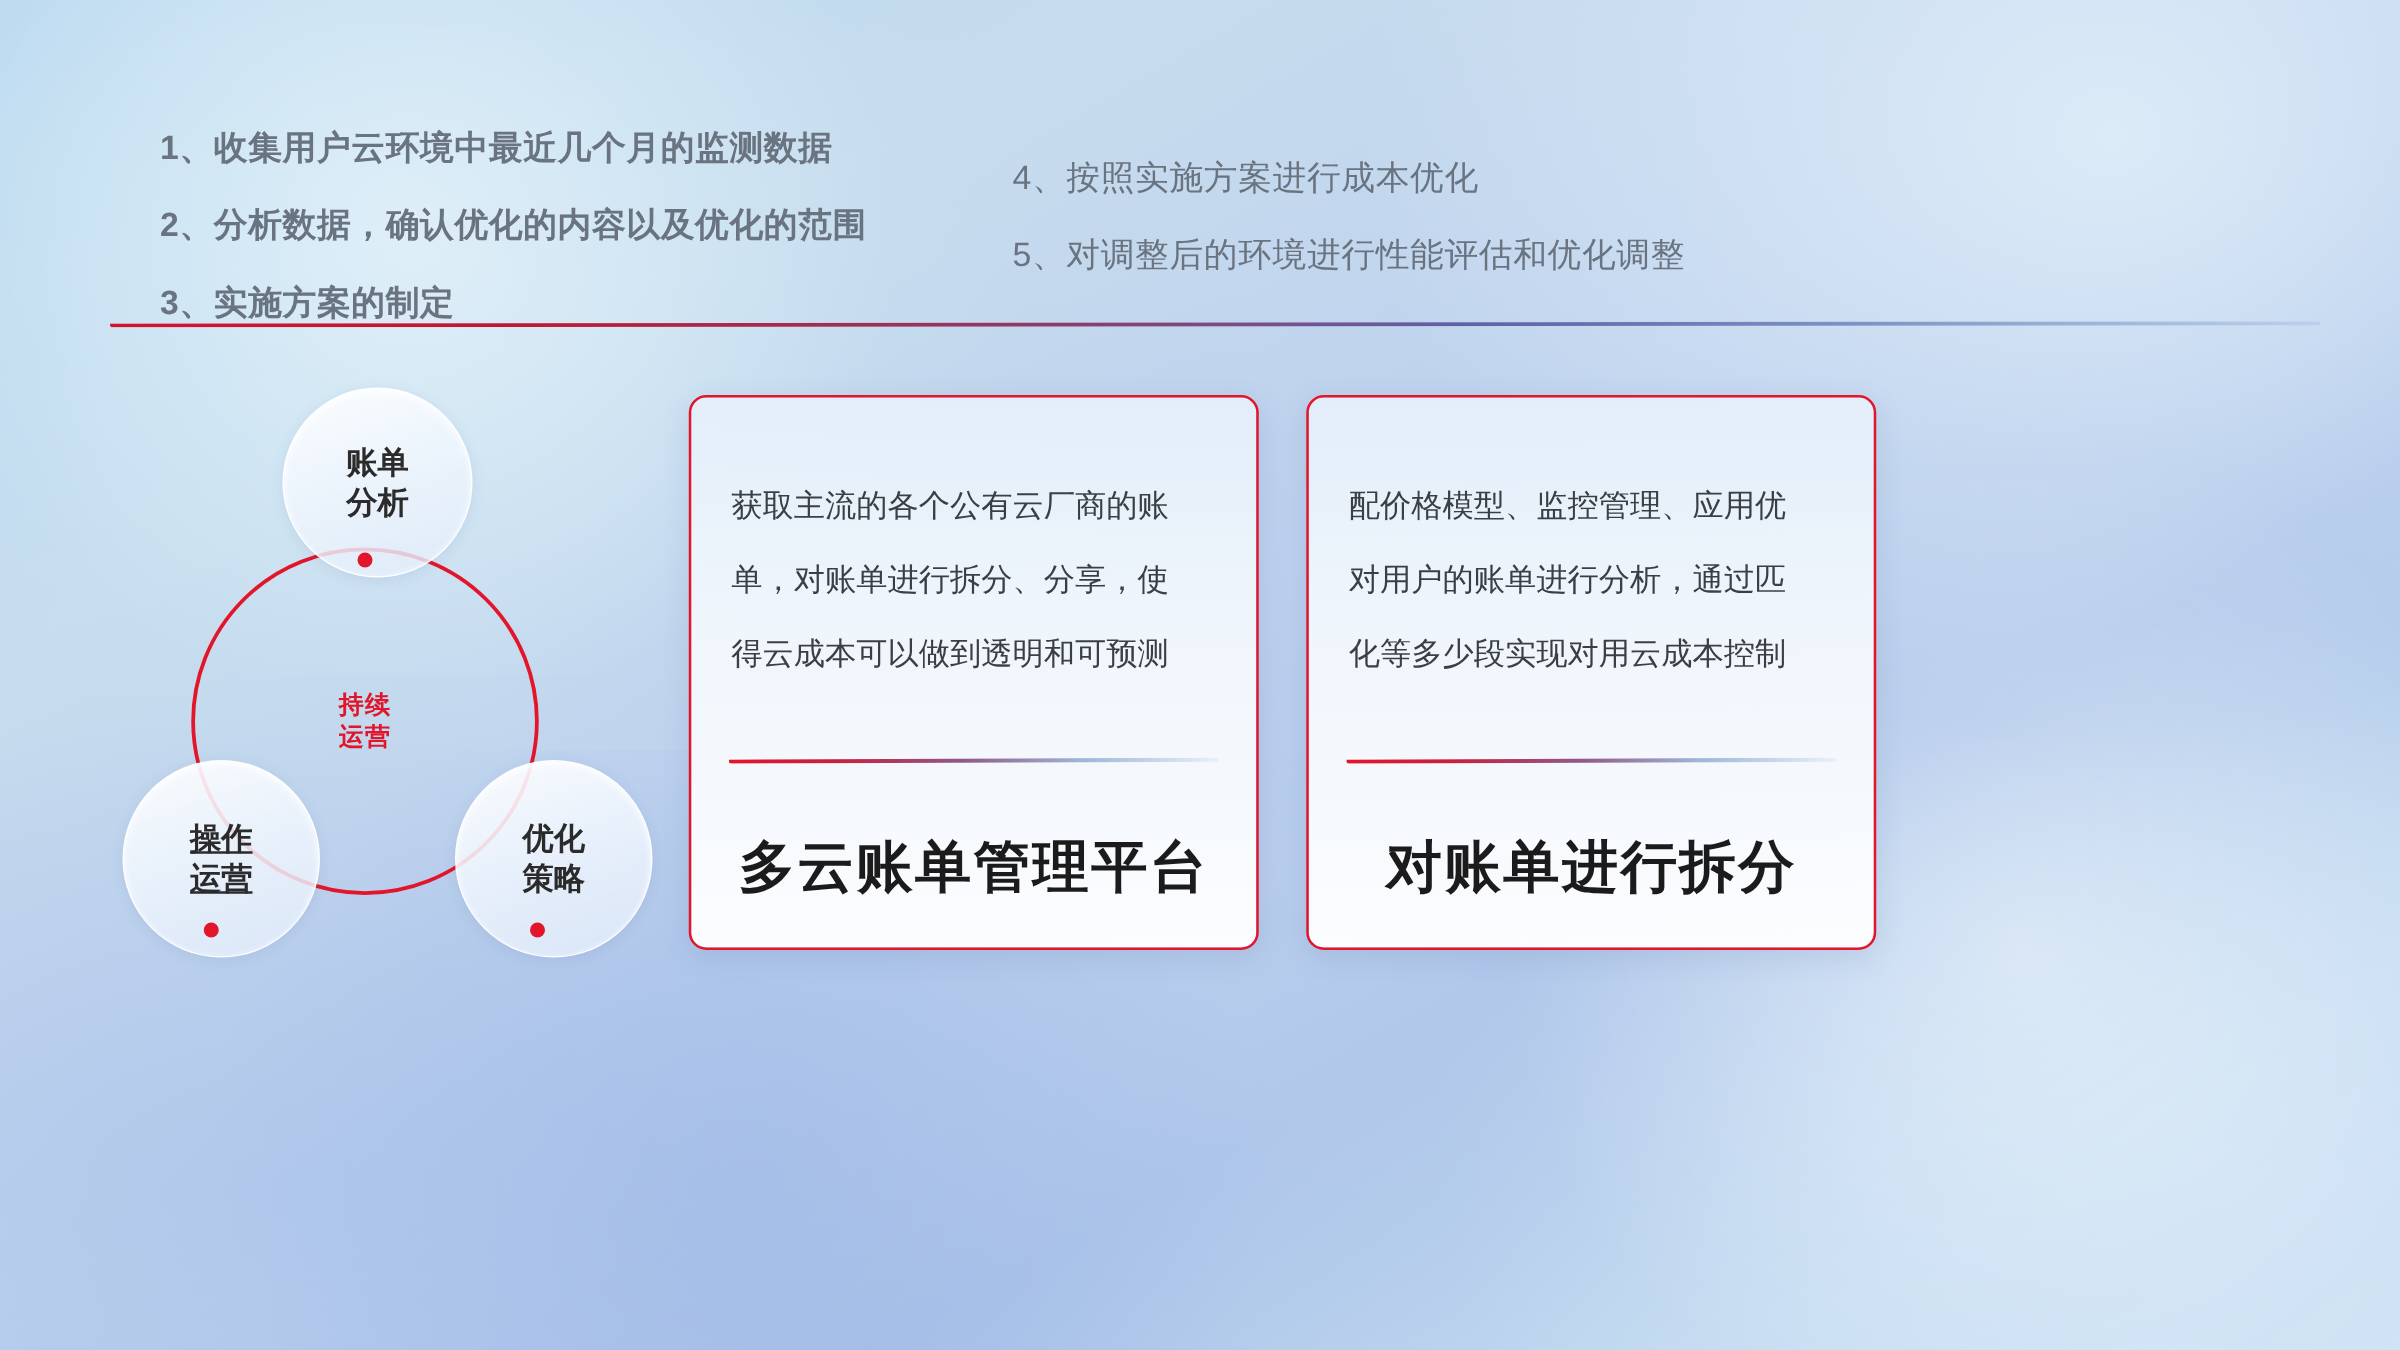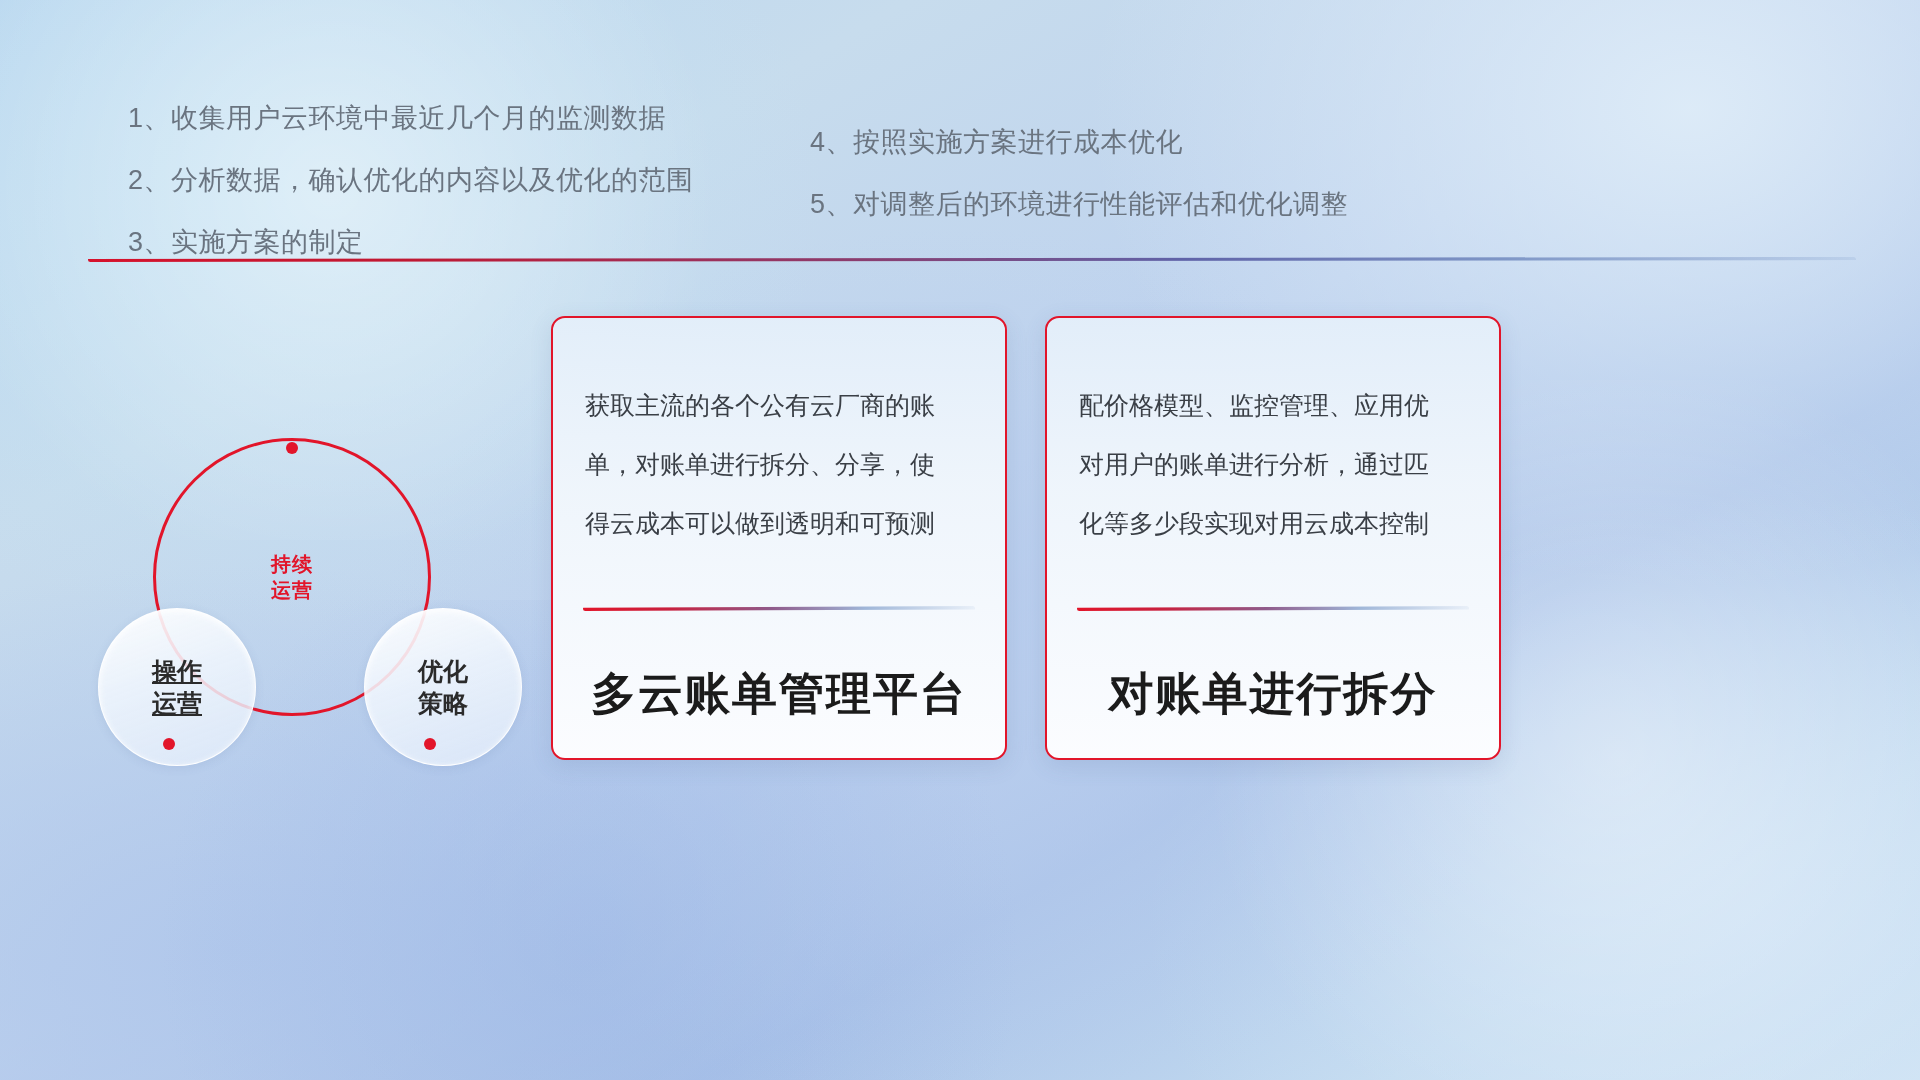--- a/index.html
+++ b/index.html
@@ -31,21 +31,21 @@
   }
   .bg-soft3 {
     position:absolute; left:40px; bottom:-220px; width:1100px; height:700px;
     background:radial-gradient(circle at 50% 50%, rgba(150,178,228,0.45) 0%, rgba(150,178,228,0) 66%);
   }
 
   
   .bullets { position:absolute; color:#6a7480; font-size:27px; letter-spacing:.5px; }
   .bullets .row { white-space:nowrap; }
   #bullets-left  { left:128px; top:100px; }
-  #bullets-left .row { margin-bottom:26px; }
+  #bullets-left .row { margin-bottom:26px;font-weight:bold; }
   #bullets-right { left:810px; top:124px; }
   #bullets-right .row { margin-bottom:26px; }
 
   
   .divider {
     position:absolute; left:88px; top:257px; width:1768px; height:5px;
     background:linear-gradient(90deg,#d6122c 0%, #c01832 18%, #8e3a6a 42%, #5f63a8 62%, #7e96c6 80%, rgba(160,185,220,0.35) 100%);
     clip-path: polygon(0 40%, 100% 0, 100% 62%, 0 100%);
     border-radius:3px;
   }
@@ -125,20 +125,26 @@
 <div class="bullets" id="bullets-right">
   <div class="row">4、按照实施方案进行成本优化</div>
   <div class="row">5、对调整后的环境进行性能评估和优化调整</div>
 </div>
 
 <div class="divider"></div>
 
 <div id="venn">
   <div class="ring"></div>
 
+  <div class="bubble" id="bubble-top">
+    <span>
+      <span>账单</span><br>
+      <span>分析</span>
+    </span>
+  </div>
 
   <div class="bubble" id="bubble-left">
     <span>
       <span>操作</span><br>
       <span>运营</span>
     </span>
   </div>
 
   <div class="bubble" id="bubble-right">
     <span>

